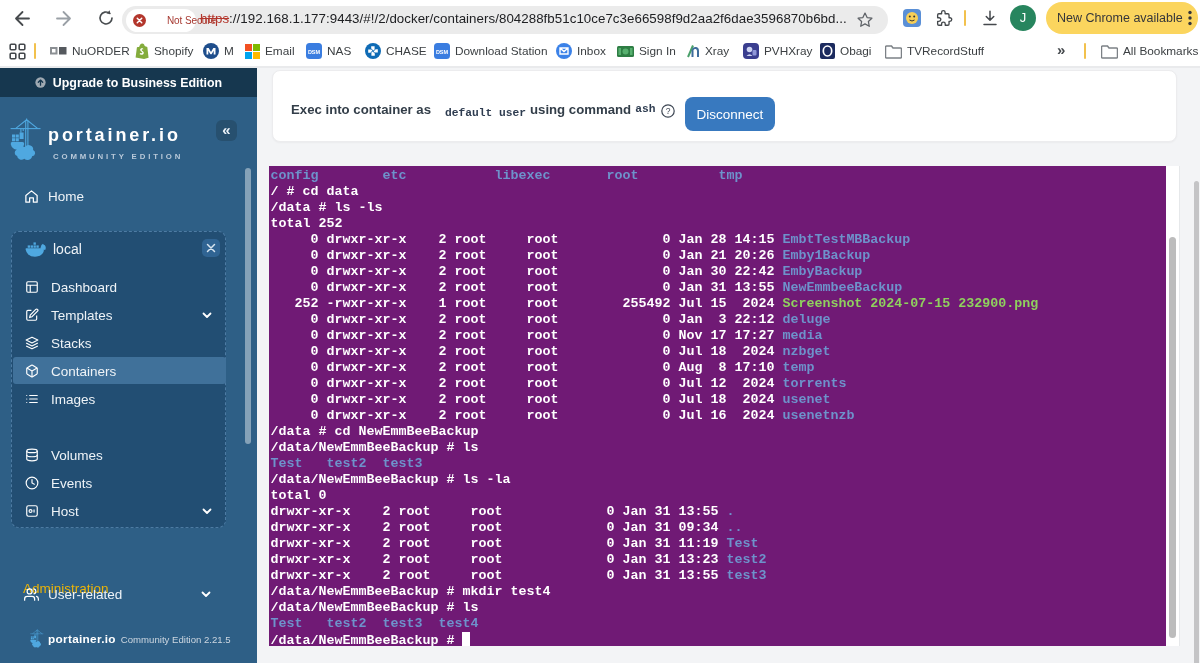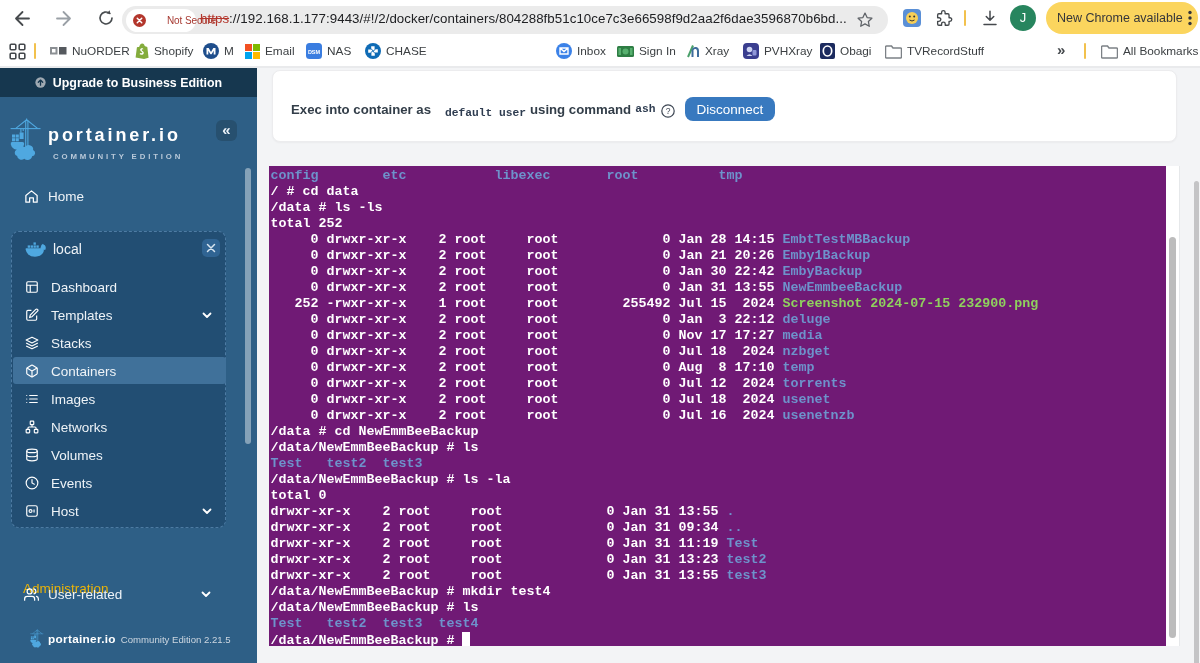--- a/index.html
+++ b/index.html
@@ -39,21 +39,21 @@
   #selrow { position:absolute; left:1px; top:125px; width:213px; height:27px; background:#40719a; border-radius:3px; }
   #xbtn { position:absolute; left:190px; top:7px; width:18px; height:18px; background:#306493; border-radius:5px; }
   #adminlbl { position:absolute; left:23px; top:513px; font-size:13.5px; color:#eab308; }
   #sbfooter { position:absolute; left:30px; top:561px; display:flex; align-items:center; color:#fff; }
   #sbscroll { position:absolute; left:245px; top:100px; width:6px; height:276px; background:rgba(255,255,255,.42); border-radius:3px; }
 
   
   #card { position:absolute; left:272px; top:2px; width:905px; height:72px; background:#fff; border:1px solid #ececee; border-radius:8px; box-shadow:0 1px 2px rgba(0,0,0,.04); }
   #cardrow { position:absolute; left:18px; top:28px; display:flex; align-items:center; font-size:13.2px; color:#333e49; font-weight:bold; white-space:pre; }
   .mono { font-family:"Liberation Mono", monospace; font-weight:bold; font-size:11.25px; color:#2e3c50; }
-  #discbtn { position:absolute; left:412px; top:26px; width:90px; height:24px; background:#3879bf; border-radius:8px; color:#fff; font-size:13.5px; display:flex; align-items:center; justify-content:center; }
+  #discbtn { position:absolute; left:412px; top:26px; width:90px; height:34px; background:#3879bf; border-radius:8px; color:#fff; font-size:13.5px; display:flex; align-items:center; justify-content:center; }
 
   #termwrap { position:absolute; left:269px; top:97.5px; width:911px; height:480px; background:#fff; border-right:1px solid #e6e8ea; }
   #term { position:absolute; left:0; top:0; width:897px; height:480px; background:#701a75; color:#fff; overflow:hidden; }
   #term pre { font-family:"Liberation Mono", monospace; font-weight:bold; font-size:13.333px; line-height:16px; margin:0; padding:2.5px 0 0 1.5px; }
   #term .b { color:#6e92cb; }
   #term .g { color:#8fd05e; }
   #term .cur { display:inline-block; width:8px; height:14px; background:#fff; vertical-align:-2px; }
   #termscroll { position:absolute; left:899.5px; top:71.5px; width:7px; height:401px; background:#bcbcbc; border-radius:3.5px; }
   #pagescroll { position:absolute; left:1193.5px; top:113px; width:5.5px; height:550px; background:#c4c4c6; border-radius:3px; }
 </style>
@@ -161,20 +161,27 @@
       <svg width="16" height="16" viewBox="0 0 16 16">
         <circle cx="8" cy="8" r="8" fill="#0f6bb5"></circle>
         <g fill="#fff">
           <path d="M6.2 3.2 h3.4 v3.2 l-1.2 1 -2.2-2 z"></path>
           <path d="M12.8 6.2 v3.4 h-3.2 l-1-1.2 2-2.2 z"></path>
           <path d="M9.8 12.8 h-3.4 v-3.2 l1.2-1 2.2 2 z"></path>
           <path d="M3.2 9.8 v-3.4 h3.2 l1 1.2 -2 2.2 z"></path>
         </g>
       </svg>
       <span>CHASE</span>
+    </div>
+  <div class="bmitem" style="left:434px">
+      <svg width="16" height="16" viewBox="0 0 16 16">
+        <rect width="16" height="16" rx="3.5" fill="#3a7de0"></rect>
+        <text x="8" y="11" font-size="5.5" font-weight="bold" fill="#fff" text-anchor="middle" font-family="Liberation Sans">DSM</text>
+      </svg>
+      <span>Download Station</span>
     </div>
   <div class="bmitem" style="left:556px">
       <svg width="16" height="16" viewBox="0 0 16 16">
         <circle cx="8" cy="8" r="8" fill="#3b82e8"></circle>
         <path d="M4 5 h8 v6 h-8 z M4 5 l4 3.5 L12 5" fill="none" stroke="#fff" stroke-width="1.4"></path>
       </svg>
       <span>Inbox</span>
     </div>
   <div class="bmitem" style="left:617px">
       <svg width="17" height="15" viewBox="0 0 17 15">
@@ -309,29 +316,20 @@
             <path d="M21 16 V8 a2 2 0 0 0 -1 -1.7 l-7 -4 a2 2 0 0 0 -2 0 l-7 4 A2 2 0 0 0 3 8 v8 a2 2 0 0 0 1 1.7 l7 4 a2 2 0 0 0 2 0 l7 -4 a2 2 0 0 0 1 -1.7 z"></path>
             <path d="M3.3 7 L12 12 l8.7 -5 M12 22 V12"></path>
           </svg>
         <span class="lbl" style="left:39px">Containers</span>
       </div>
       <div class="navrow" style="left:0;top:153px;width:215px;height:28px">
         <svg style="left:13px" width="14" height="14" viewBox="0 0 24 24" fill="none" stroke="#fff" stroke-width="2" stroke-linecap="round">
             <path d="M8 6 h13 M8 12 h13 M8 18 h13 M3 6 h.01 M3 12 h.01 M3 18 h.01"></path>
           </svg>
         <span class="lbl" style="left:39px">Images</span>
-      </div>
-      <div class="navrow" style="left:0;top:181px;width:215px;height:28px">
-        <svg style="left:13px" width="14" height="14" viewBox="0 0 24 24" fill="none" stroke="#fff" stroke-width="2">
-            <rect x="9" y="2" width="6" height="6" rx="1"></rect>
-            <rect x="2" y="16" width="6" height="6" rx="1"></rect>
-            <rect x="16" y="16" width="6" height="6" rx="1"></rect>
-            <path d="M12 8 v4 M5 16 v-2 a2 2 0 0 1 2 -2 h10 a2 2 0 0 1 2 2 v2"></path>
-          </svg>
-        <span class="lbl" style="left:39px">Networks</span>
       </div>
       <div class="navrow" style="left:0;top:209px;width:215px;height:28px">
         <svg style="left:13px" width="14" height="14" viewBox="0 0 24 24" fill="none" stroke="#fff" stroke-width="2">
             <ellipse cx="12" cy="5" rx="9" ry="3"></ellipse>
             <path d="M3 5 v14 a9 3 0 0 0 18 0 V5"></path>
             <path d="M3 12 a9 3 0 0 0 18 0"></path>
           </svg>
         <span class="lbl" style="left:39px">Volumes</span>
       </div>
       <div class="navrow" style="left:0;top:265px;width:215px;height:28px">

